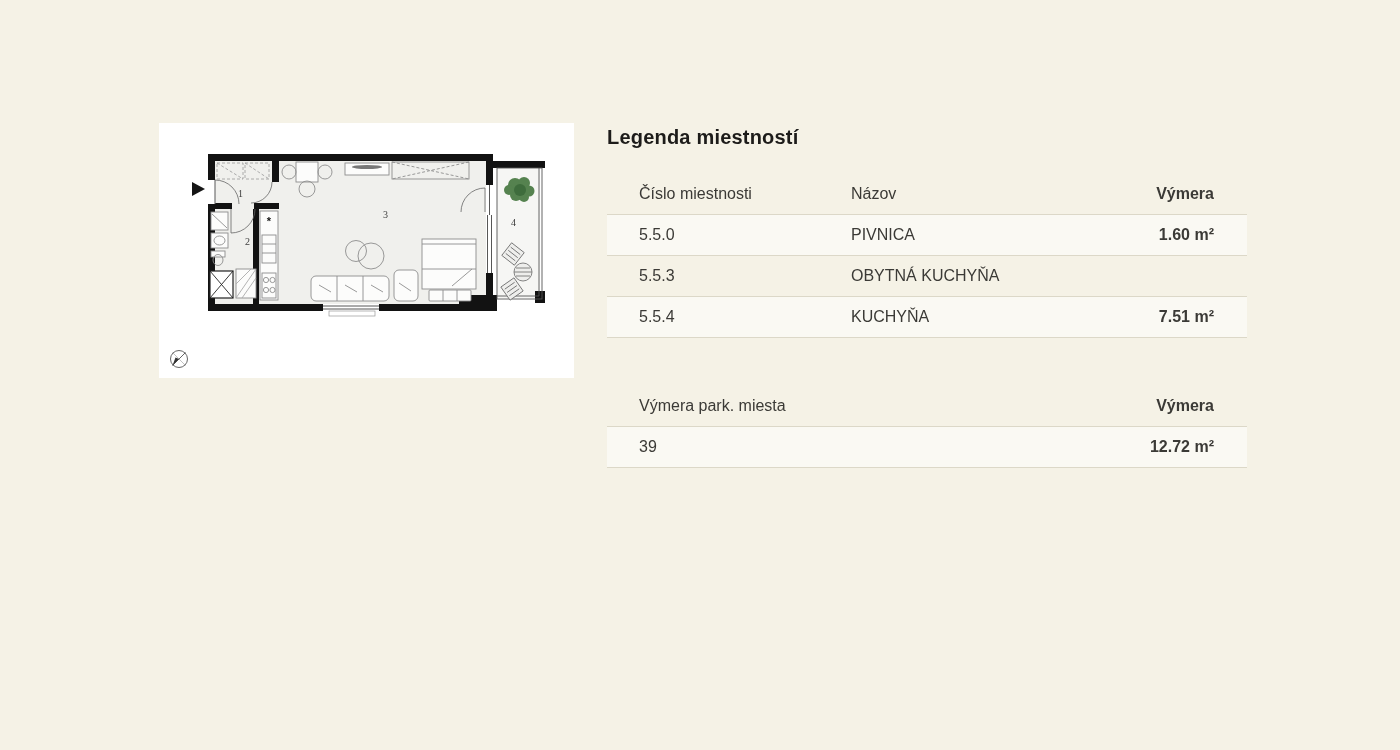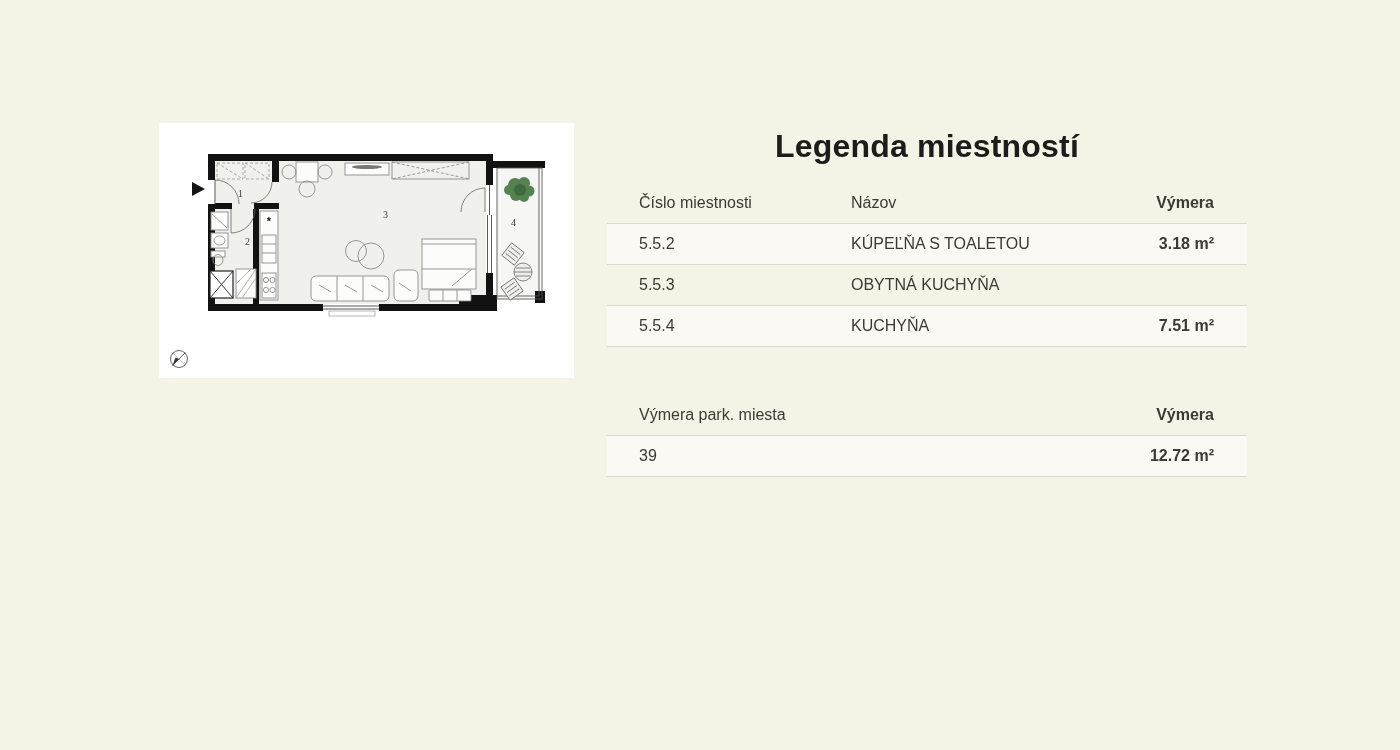--- a/index.html
+++ b/index.html
@@ -11,22 +11,22 @@
   }
   
   .plan{
     position:absolute;left:159px;top:123px;width:415px;height:255px;
     background:#ffffff;
   }
   .plan svg{display:block;width:415px;height:255px;}
   
   .legend{position:absolute;left:607px;top:121px;width:640px;}
   .legend h1{
-    margin:9px 0 21px 0;font-size:32px;line-height:32px;font-weight:bold;
-    color:#1d1c1a;letter-spacing:.2px;text-align:center;
+    margin:0 0 21px 0;font-size:20px;line-height:32px;font-weight:bold;
+    color:#1d1c1a;letter-spacing:.2px;
   }
   .table{width:640px;}
   .trow{
     display:flex;align-items:flex-end;
     padding:8px 0;border-bottom:1px solid #dcd8c8;
     font-size:16px;line-height:24px;color:#3b3a36;
   }
   .trow.alt{background:rgba(255,255,255,.5);}
   .c1{flex:0 0 232px;padding-left:32px;box-sizing:border-box;}
   .c2{flex:0 0 180px;margin-left:12px;}
@@ -213,23 +213,23 @@
 <div class="legend">
   <h1>Legenda miestností</h1>
 
   <div class="table">
     <div class="trow header">
       <span class="c1">Číslo miestnosti</span>
       <span class="c2">Názov</span>
       <span class="c3">Výmera</span>
     </div>
     <div class="trow alt">
-      <span class="c1">5.5.2</span>
-      <span class="c2">KÚPEĽŇA S TOALETOU</span>
-      <span class="c3">3.18 m²</span>
+      <span class="c1">5.5.0</span>
+      <span class="c2">PIVNICA</span>
+      <span class="c3">1.60 m²</span>
     </div>
     <div class="trow">
       <span class="c1">5.5.3</span>
       <span class="c2">OBYTNÁ KUCHYŇA</span>
     </div>
     <div class="trow alt">
       <span class="c1">5.5.4</span>
       <span class="c2">KUCHYŇA</span>
       <span class="c3">7.51 m²</span>
     </div>

